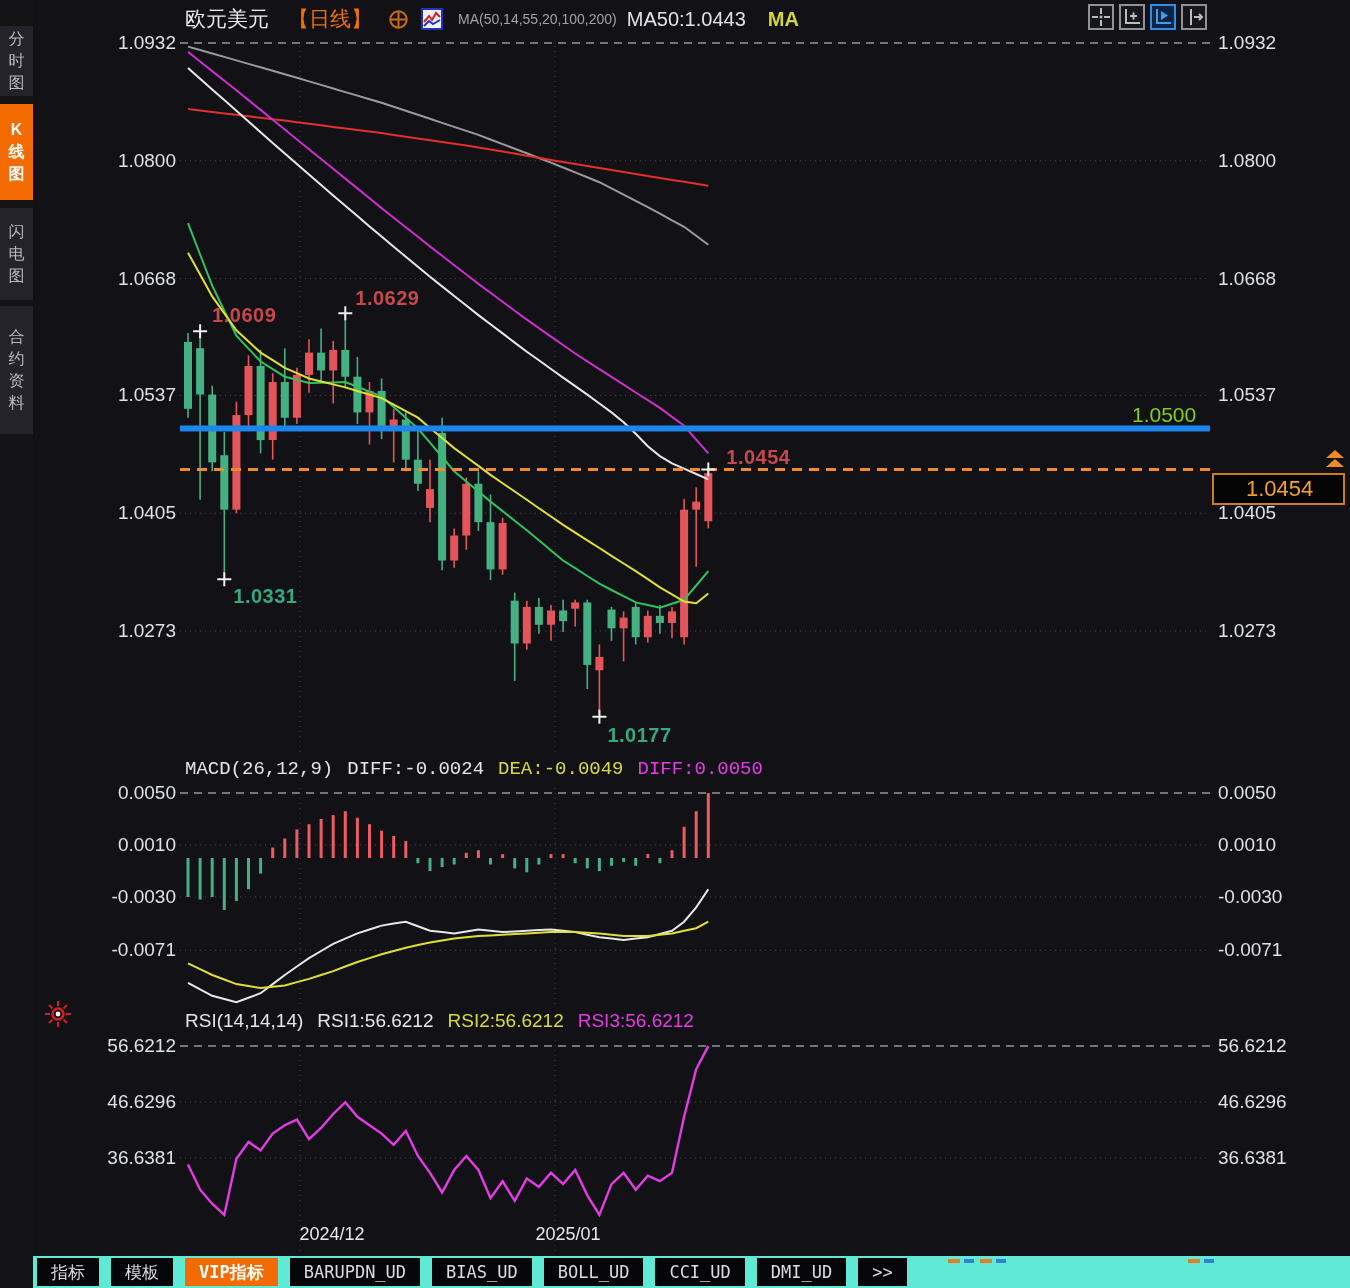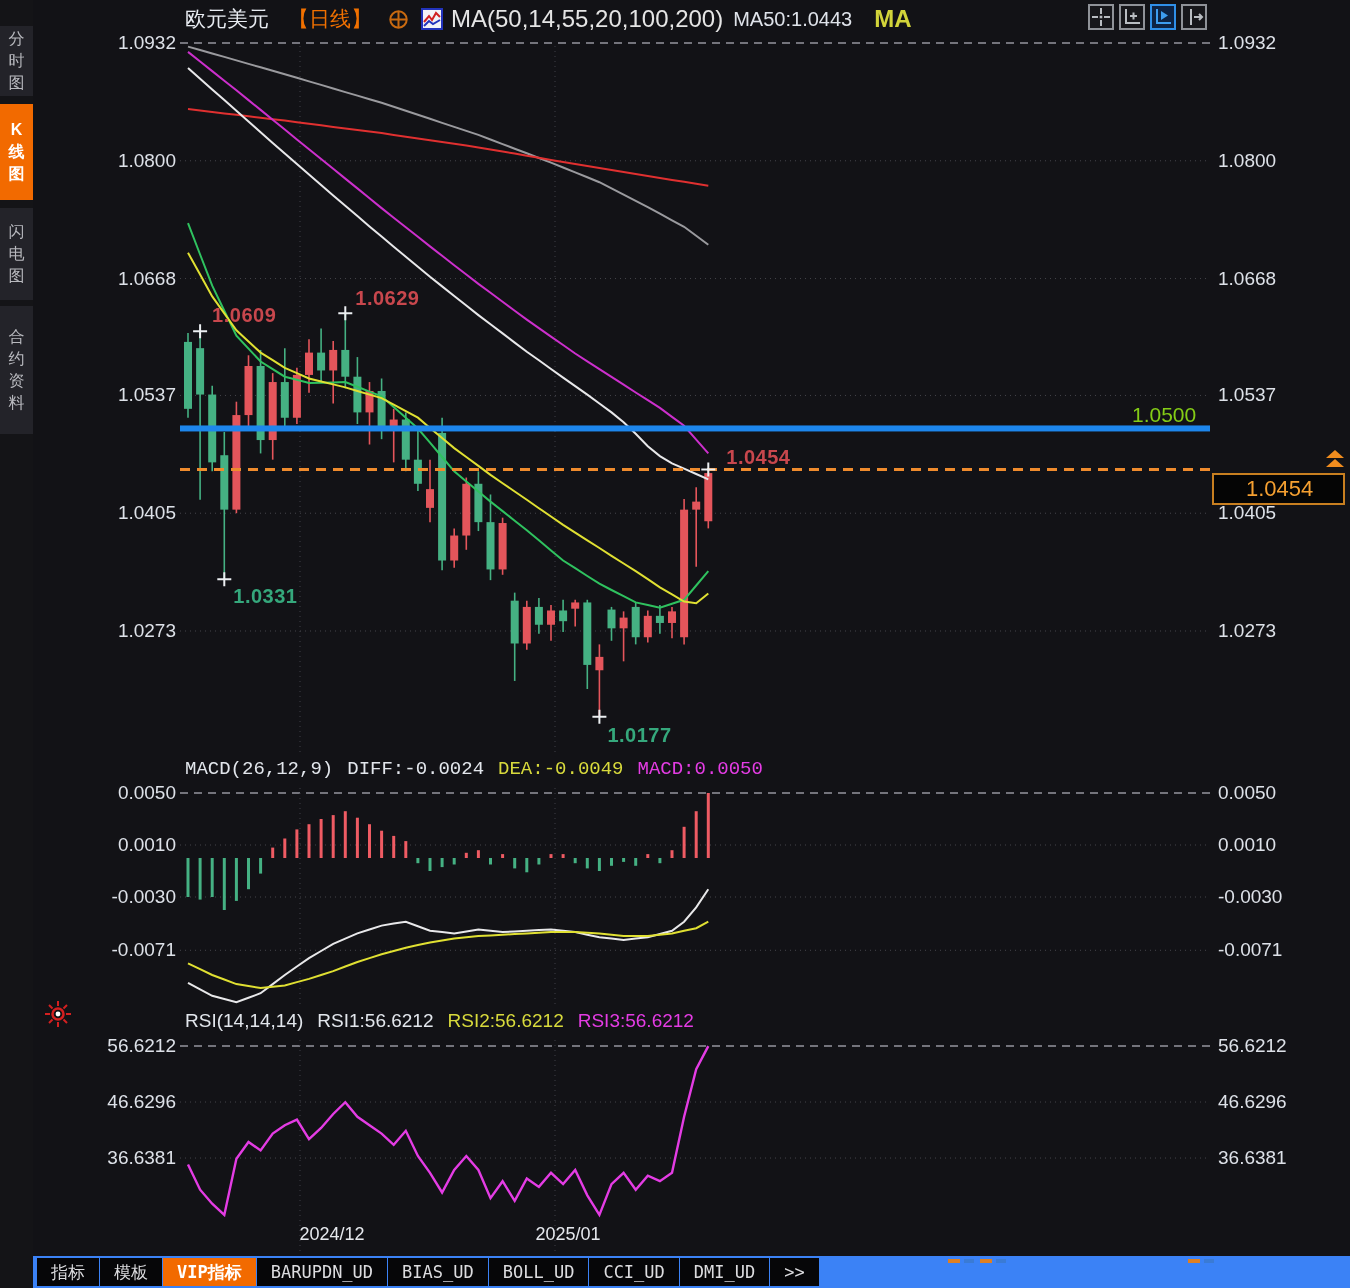--- a/index.html
+++ b/index.html
@@ -12,23 +12,23 @@
              cursor:pointer;letter-spacing:0;}
   .side-item span{display:block;width:18px;text-align:center;}
   .side-item.active{background:#f26a00;color:#ffffff;font-weight:bold;}
   
   .header{position:absolute;left:185px;top:5px;height:28px;display:flex;align-items:center;z-index:6;
           font-size:21px;white-space:nowrap;}
   .h-symbol{color:#e8ecf2;}
   .h-period{color:#f07000;margin-left:19px;font-weight:normal;}
   .h-target{margin-left:16px;display:inline-flex;}
   .h-charticon{margin-left:12px;display:inline-flex;}
-  .h-ma{color:#e5e5e5;margin-left:8px;font-size:24px;}
+  .h-ma{color:#a3a3a3;margin-left:15px;font-size:14px;}
   .h-ma50{color:#dfe3ea;margin-left:10px;font-size:20px;}
-  .h-maext{color:#d2d43a;margin-left:22px;font-size:24px;font-weight:bold;}
+  .h-maext{color:#d2d43a;margin-left:22px;font-size:20px;font-weight:bold;}
   
   .toolbar{position:absolute;right:143px;top:4px;display:flex;gap:5px;z-index:6;}
   .tool-btn{width:26px;height:26px;background:#17171b;border:2px solid #8f9298;box-sizing:border-box;
             display:flex;align-items:center;justify-content:center;cursor:pointer;}
   .tool-btn.active{border-color:#2f8fe8;background:#0d2344;}
   
   .axlab{position:absolute;font-size:19px;color:#dde1e8;white-space:nowrap;z-index:4;}
   .axlab.right{text-align:left;}
   .axlab.left{width:115px;text-align:right;}
   .xlab{position:absolute;font-size:18px;color:#e6e9ee;transform:translateX(-50%);z-index:4;}
@@ -42,22 +42,22 @@
                border:2px solid #c87f20;box-sizing:border-box;color:#f5a031;font-size:22px;
                display:flex;align-items:center;padding-left:32px;z-index:5;}
   .dbl-arrow{position:absolute;left:1326px;top:450px;width:0;height:0;z-index:5;}
   .dbl-arrow .t{width:0;height:0;border-left:9px solid transparent;border-right:9px solid transparent;
                 border-bottom:8px solid #f08c1e;margin-bottom:1px;}
   
   .period-row{position:absolute;left:33px;top:1220px;width:1317px;height:36px;background:#121216;z-index:5;}
   .period-lab{position:absolute;left:32px;top:5px;color:#f07000;font-size:20px;font-weight:bold;}
   .period-tri{position:absolute;left:95px;top:10px;width:0;height:0;border-left:9px solid transparent;
               border-right:9px solid transparent;border-bottom:14px solid #f07000;}
-  .tabbar{position:absolute;left:33px;top:1256px;width:1317px;height:32px;background:#3b82f6;z-index:5;
-          display:flex;gap:1px;padding-left:4px;box-sizing:border-box;}
+  .tabbar{position:absolute;left:33px;top:1256px;width:1317px;height:32px;background:#5eead4;z-index:5;
+          display:flex;gap:12px;padding-left:4px;box-sizing:border-box;}
   .tab{height:28px;margin-top:2px;background:#060608;color:#dcdcdf;font-size:17px;
        font-family:"DejaVu Sans Mono",monospace;display:flex;align-items:center;justify-content:center;
        padding:0 14px;cursor:pointer;white-space:nowrap;}
   .tab.active{background:#f26a00;color:#ffffff;font-weight:bold;}
   .frag{position:absolute;z-index:6;}
   .live-icon{position:absolute;left:44px;top:1000px;z-index:4;}
   svg.chart{position:absolute;left:0;top:0;z-index:2;}
 </style>
 </head>
 <body>
@@ -305,21 +305,21 @@
           <path d="M7 2 V18" stroke="#b9bdc2" stroke-width="2"></path>
           <path d="M10 10 H18 M15 7 L18 10 L15 13" fill="none" stroke="#b9bdc2" stroke-width="2"></path>
         </svg>
       </div>
     </div>
 
   <div class="ptitle" style="top:758px;font-family:Liberation Mono, monospace;">
     <span class="c-white">MACD(26,12,9)</span>
     <span class="c-white">DIFF:-0.0024</span>
     <span class="c-yellow">DEA:-0.0049</span>
-    <span class="c-magenta">MACD:0.0050</span>
+    <span class="c-magenta">DIFF:0.0050</span>
   </div>
 
   <div class="ptitle" style="top:1010px;">
     <span class="c-white">RSI(14,14,14)</span>
     <span class="c-white">RSI1:56.6212</span>
     <span class="c-yellow">RSI2:56.6212</span>
     <span class="c-magenta">RSI3:56.6212</span>
   </div>
 
   <span class="live-icon">

